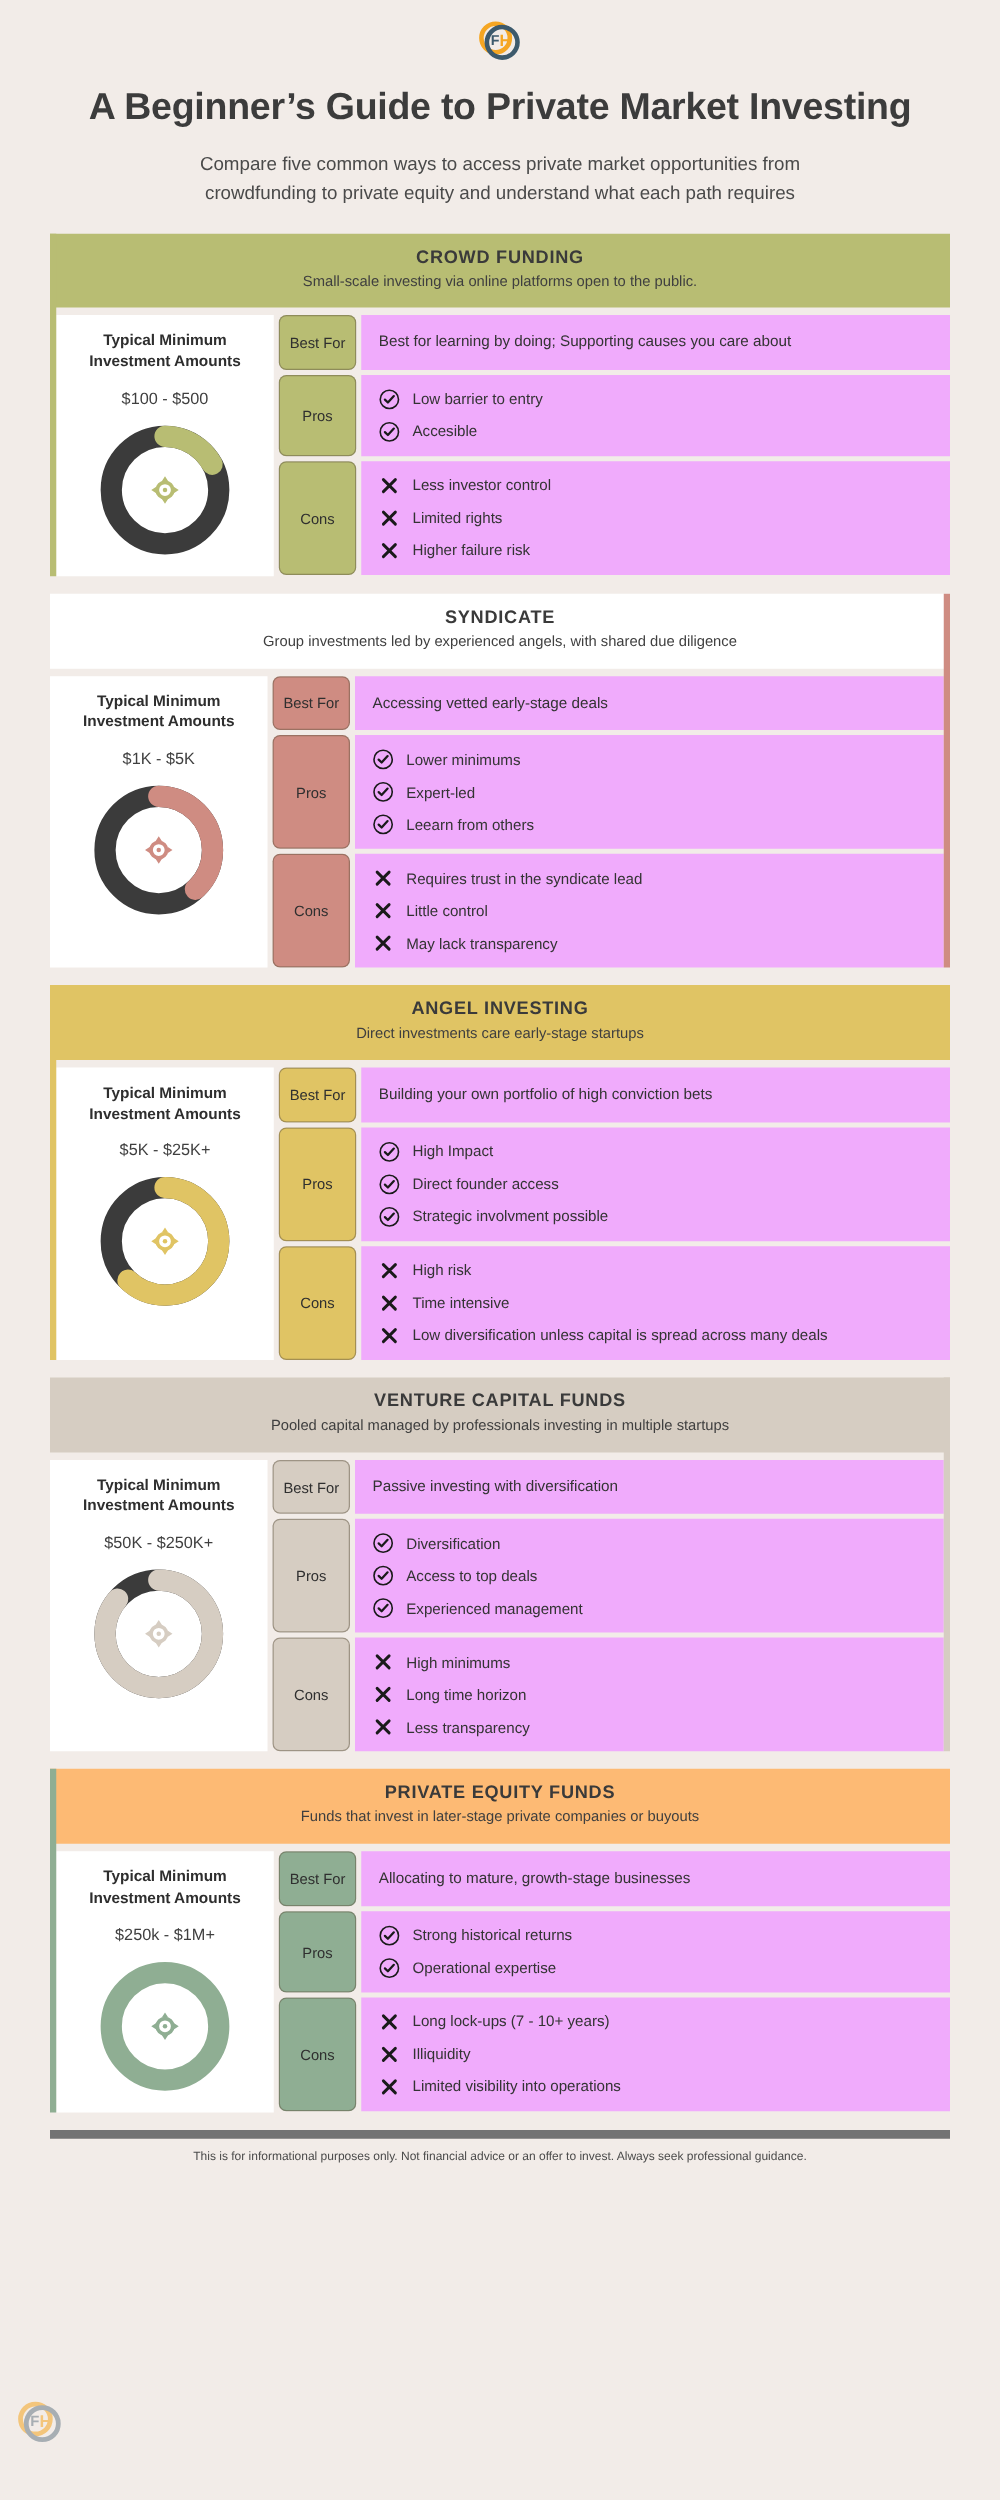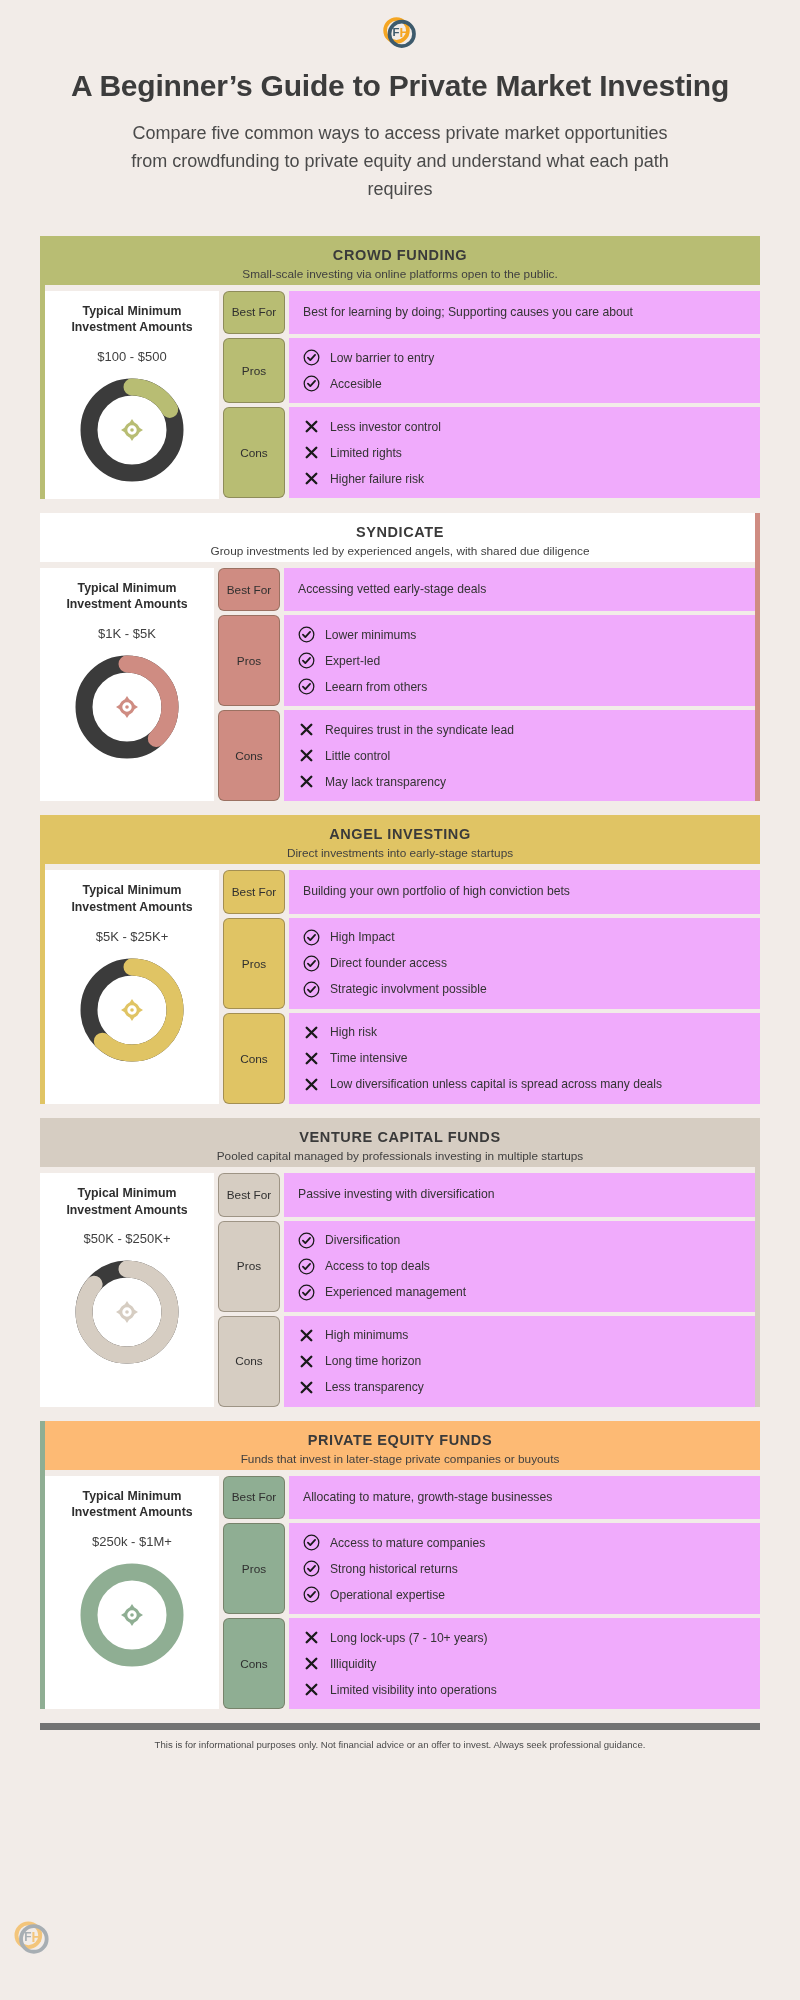--- a/index.html
+++ b/index.html
@@ -22,43 +22,43 @@
 
   .page-title {
     font-size: 30px;
     font-weight: bold;
     color: #3c3c3c;
     letter-spacing: -0.2px;
     margin: 0 auto 16px;
     line-height: 1.2;
   }
   .page-subtitle {
-    font-size: 18px;
+    font-size: 15px;
     color: #4a4a4a;
     line-height: 1.55;
     width: 560px;
-    margin: 12px auto;
+    margin: 0 auto;
   }
 
   
   .cards { margin-top: 16px; }
   .card {
     position: relative;
     margin: 0 40px 14px 40px;
   }
   .card-accent {
     position: absolute;
     top: 0; bottom: 0;
     width: 5px;
   }
   .card.accent-left  .card-accent { left: 0; }
   .card.accent-right .card-accent { right: 0; }
 
   .card-head {
-    padding: 11px 16px 2px;
+    padding: 11px 16px 13px;
     text-align: center;
   }
   .card-head-title {
     font-size: 14.5px;
     font-weight: bold;
     color: #3a3a3a;
     letter-spacing: 0.6px;
     margin-bottom: 4px;
   }
   .card-head-sub {
@@ -375,21 +375,21 @@
         </div>
 
       </div>
     </div>
   </div>
   <div class="card accent-left">
     <div class="card-accent" style="background:#e0c464"></div>
 
     <div class="card-head" style="background:#e0c464">
       <div class="card-head-title">ANGEL INVESTING</div>
-      <div class="card-head-sub">Direct investments into early-stage startups</div>
+      <div class="card-head-sub">Direct investments care early-stage startups</div>
     </div>
 
     <div class="card-body">
 
       <div class="donut-panel">
         <div class="donut-title">Typical Minimum Investment Amounts</div>
         <div class="donut-amount">$5K - $25K+</div>
         <svg class="donut-svg" width="118" height="118" viewBox="0 0 118 118">
     <circle cx="59" cy="59" r="43" fill="none" stroke="#3b3b3b" stroke-width="17"></circle>
     <circle cx="59" cy="59" r="43" fill="none" stroke="#e0c464" stroke-width="17" stroke-linecap="round" stroke-dasharray="167.50972028940777 102.66724791931443" transform="rotate(-90 59 59)"></circle>
@@ -619,29 +619,20 @@
           <div class="row-label" style="background:#8fae93;">Pros</div>
           <div class="row-content">
 
     <div class="bullet">
       <span class="glyph">
                   <svg width="17" height="17" viewBox="0 0 20 20">
   <circle cx="10" cy="10" r="8.6" fill="none" stroke="#1a1a1a" stroke-width="1.5"></circle>
   <path d="M5.8 10.2 L8.6 13 L14.2 6.9" fill="none" stroke="#1a1a1a" stroke-width="2.1" stroke-linecap="round" stroke-linejoin="round"></path>
 </svg>
                 </span>
-      <span class="btext">Access to mature companies</span>
-    </div>
-    <div class="bullet">
-      <span class="glyph">
-                  <svg width="17" height="17" viewBox="0 0 20 20">
-  <circle cx="10" cy="10" r="8.6" fill="none" stroke="#1a1a1a" stroke-width="1.5"></circle>
-  <path d="M5.8 10.2 L8.6 13 L14.2 6.9" fill="none" stroke="#1a1a1a" stroke-width="2.1" stroke-linecap="round" stroke-linejoin="round"></path>
-</svg>
-                </span>
       <span class="btext">Strong historical returns</span>
     </div>
     <div class="bullet">
       <span class="glyph">
                   <svg width="17" height="17" viewBox="0 0 20 20">
   <circle cx="10" cy="10" r="8.6" fill="none" stroke="#1a1a1a" stroke-width="1.5"></circle>
   <path d="M5.8 10.2 L8.6 13 L14.2 6.9" fill="none" stroke="#1a1a1a" stroke-width="2.1" stroke-linecap="round" stroke-linejoin="round"></path>
 </svg>
                 </span>
       <span class="btext">Operational expertise</span>

